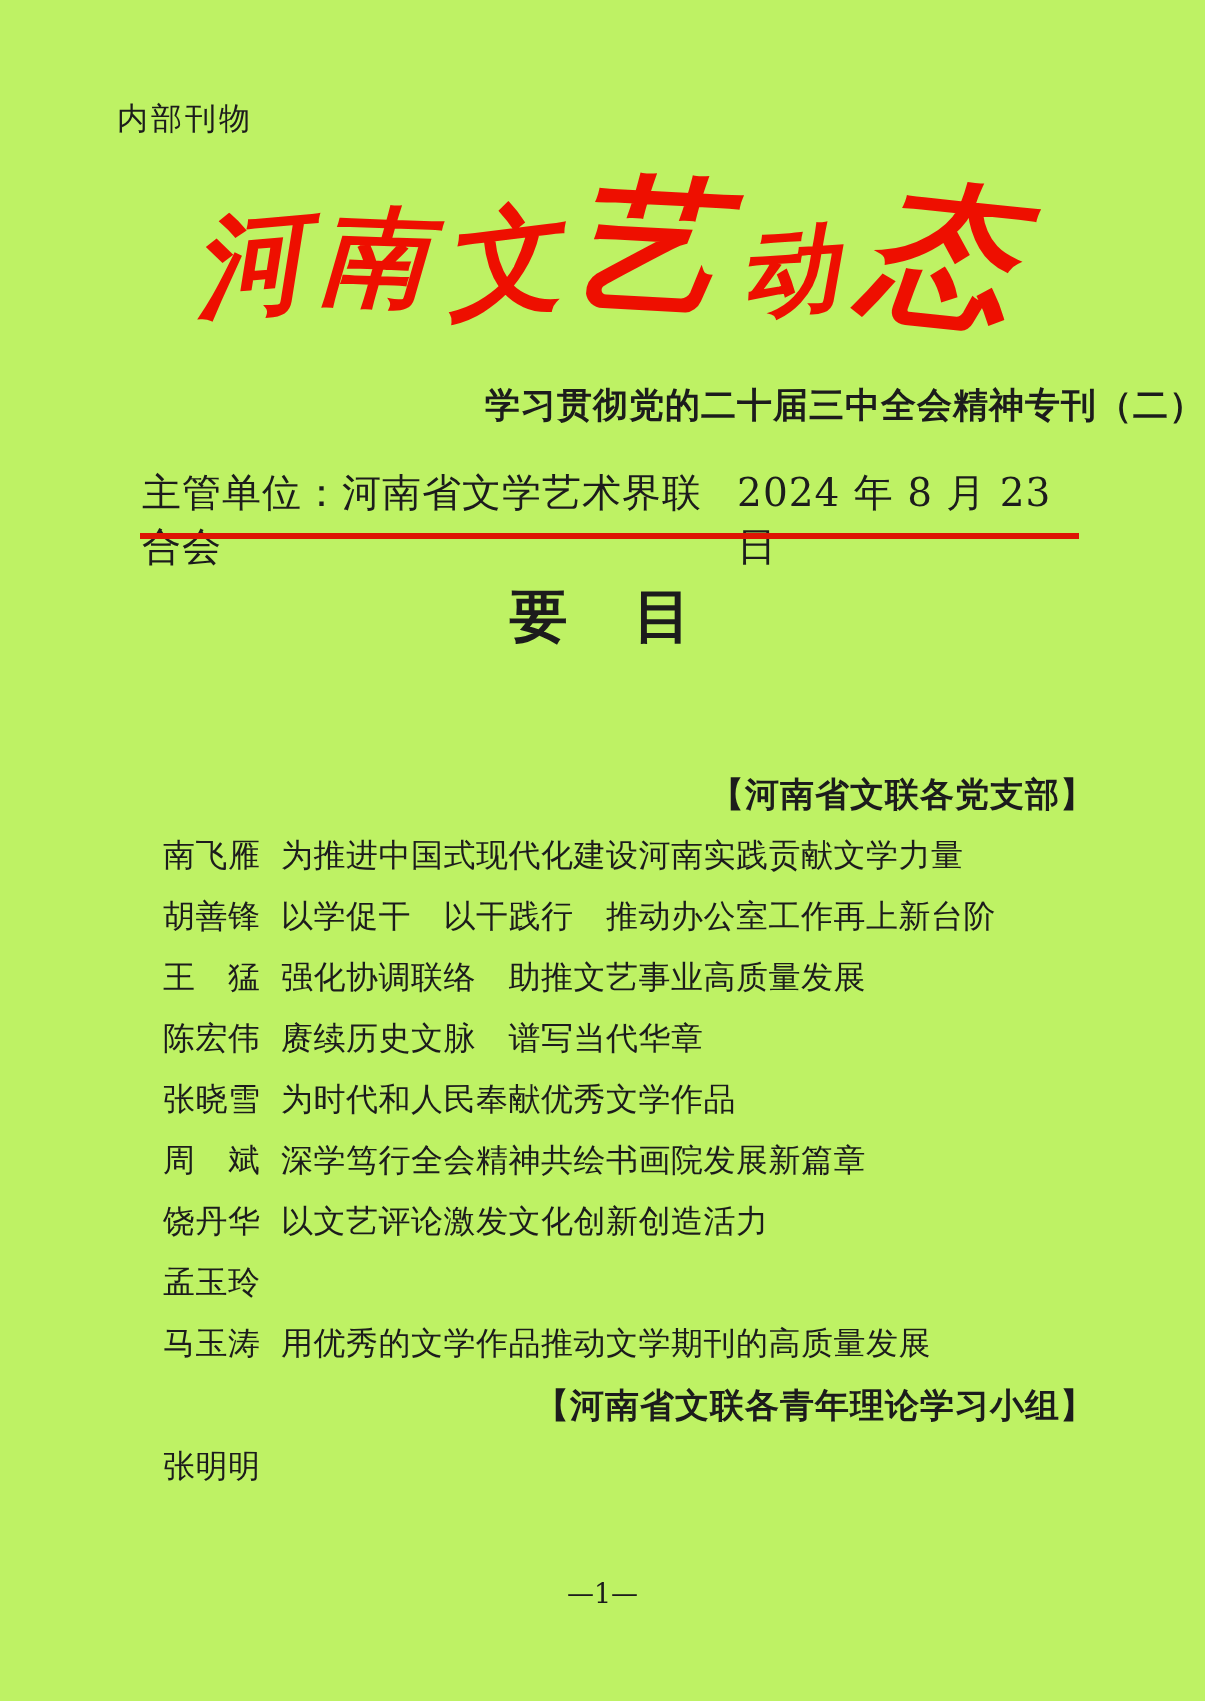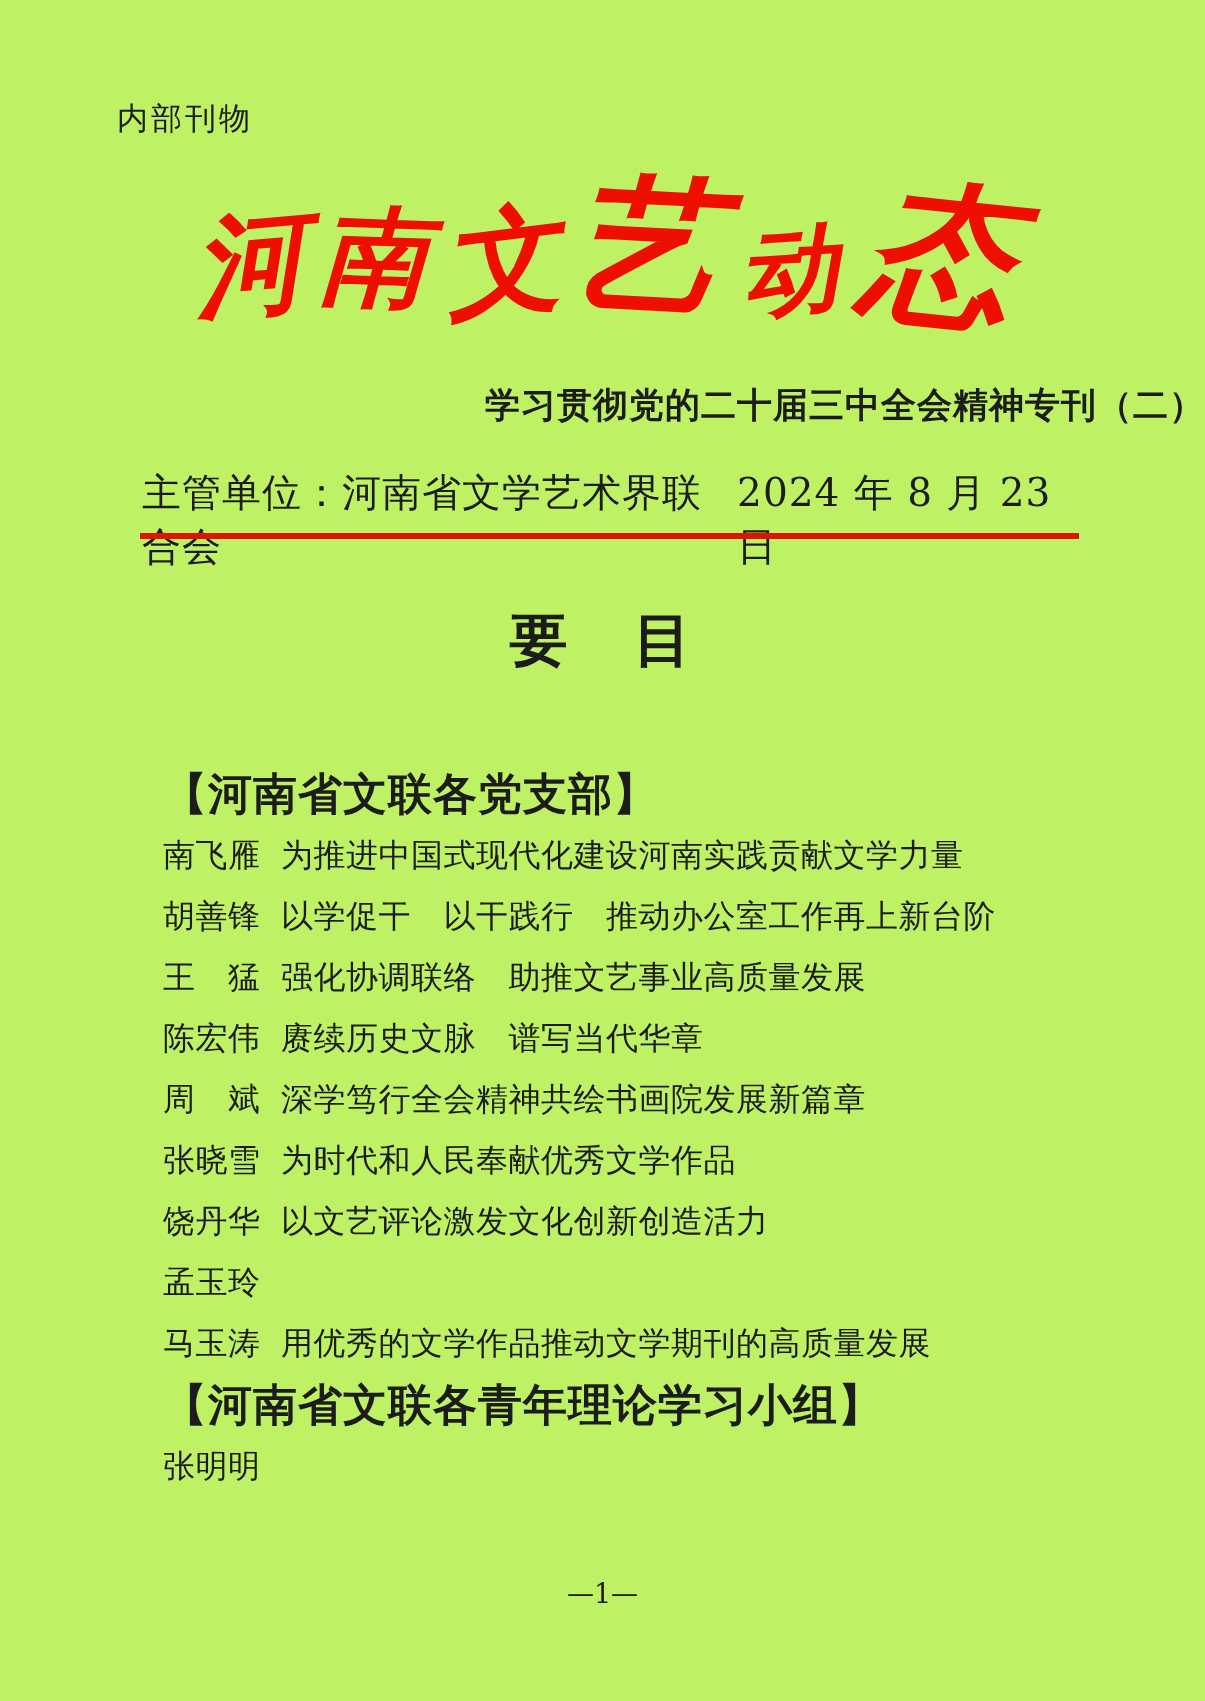--- a/index.html
+++ b/index.html
@@ -87,36 +87,36 @@
   .toc-title {
     position: absolute;
     top: 578px;
     left: 0;
     width: 100%;
     text-align: center;
     font-size: 58px;
     font-weight: 700;
     font-family: "DejaVu Serif", serif;
     letter-spacing: 4px;
-    margin-top: 24px;
   }
 
   
   .toc {
     position: absolute;
     top: 763px;
     left: 163px;
     right: 110px;
   }
   .toc-section-heading {
-    font-size: 44px;
+    font-size: 34px;
     font-weight: 700;
     line-height: 62px;
     letter-spacing: 1px;
     font-family: "DejaVu Sans", sans-serif;
+    text-align: right;
   }
   .toc-item {
     display: flex;
     align-items: baseline;
     line-height: 61px;
     font-size: 32px;
     font-family: "DejaVu Serif", serif;
     font-weight: 400;
     letter-spacing: 0.5px;
   }
@@ -180,28 +180,28 @@
     </div>
     <div class="toc-item">
       <span class="author">王　猛</span>
       <span class="title">强化协调联络　助推文艺事业高质量发展</span>
     </div>
     <div class="toc-item">
       <span class="author">陈宏伟</span>
       <span class="title">赓续历史文脉　谱写当代华章</span>
     </div>
     <div class="toc-item">
+      <span class="author">张晓雪</span>
+      <span class="title">为时代和人民奉献优秀文学作品</span>
+    </div>
+    <div class="toc-item">
       <span class="author">周　斌</span>
       <span class="title">深学笃行全会精神共绘书画院发展新篇章</span>
     </div>
     <div class="toc-item">
-      <span class="author">张晓雪</span>
-      <span class="title">为时代和人民奉献优秀文学作品</span>
-    </div>
-    <div class="toc-item">
       <span class="author">饶丹华</span>
       <span class="title">以文艺评论激发文化创新创造活力</span>
     </div>
     <div class="toc-item">
       <span class="author">孟玉玲</span>
     </div>
     <div class="toc-item">
       <span class="author">马玉涛</span>
       <span class="title">用优秀的文学作品推动文学期刊的高质量发展</span>
     </div>

